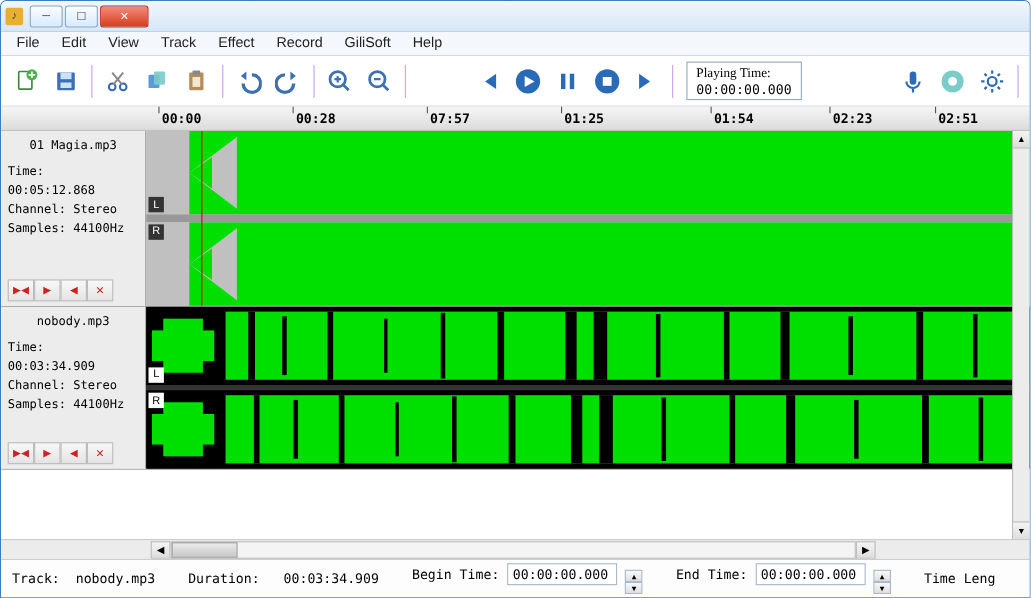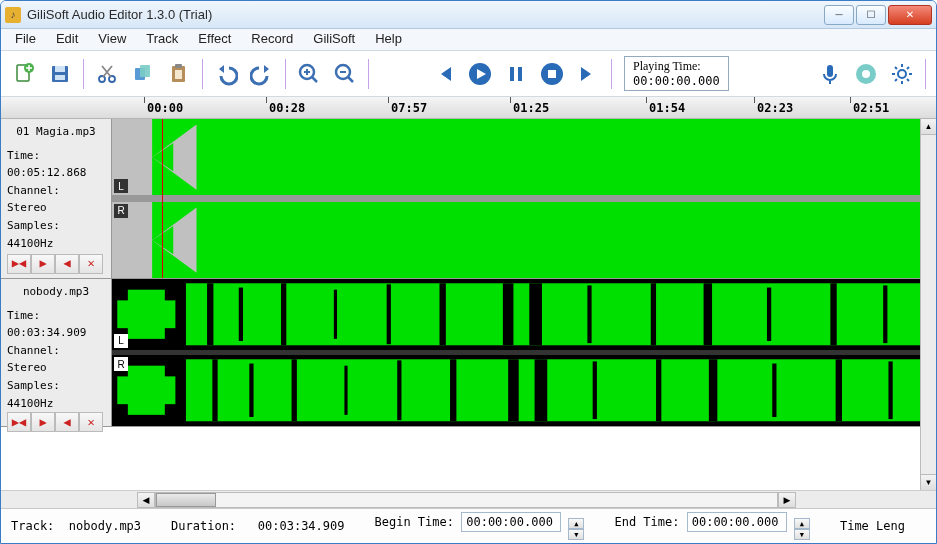--- a/index.html
+++ b/index.html
@@ -22,21 +22,21 @@
 .tb-sep { width: 1px; height: 30px; background: #c7a0e8; margin: 0 4px; }
 .playing-time { border: 1px solid #93a9bf; padding: 2px 8px; margin-left: 6px; font-family: monospace; font-size: 12px; }
 .playing-time div:first-child { font-weight: normal; font-family: "Segoe UI"; }
 
 .timeline-ruler { height: 22px; background: linear-gradient(#f5f5f5, #dcdcdc); border-bottom: 1px solid #b5b5b5; display: flex; align-items: center; position: relative; font-family: monospace; font-size: 12px; font-weight: bold; }
 .ruler-tick { position: absolute; top: 0; bottom: 0; display: flex; align-items: center; }
 .ruler-tick::before { content: ""; position: absolute; left: -3px; top: 0; width: 1px; height: 6px; background: #555; }
 
 .tracks { flex: 1; overflow: auto; background: #fff; display: flex; flex-direction: column; }
 .track { display: flex; border-bottom: 1px solid #999; position: relative; }
-.track-info { width: 111px; background: #ececec; border-right: 1px solid #999; padding: 4px 6px; font-family: monospace; font-size: 11px; line-height: 1.6; display: flex; flex-direction: column; }
+.track-info { width: 132px; background: #ececec; border-right: 1px solid #999; padding: 4px 6px; font-family: monospace; font-size: 11px; line-height: 1.6; display: flex; flex-direction: column; }
 .track-name { font-weight: normal; margin-bottom: 6px; }
 .track-info-spacer { flex: 1; }
 .track-ctrl { display: flex; gap: 0; }
 .tc-btn { width: 24px; height: 20px; border: 1px solid #bbb; background: linear-gradient(#f8f8f8,#e4e4e4); display: flex; align-items: center; justify-content: center; cursor: pointer; font-size: 12px; color: #cc2222; }
 .track-wave-area { flex: 1; position: relative; background: #c0c0c0; }
 .wave-ch { position: absolute; left: 0; right: 0; background: #c0c0c0; }
 .wave-ch.top { top: 0; height: 48%; }
 .wave-ch.bot { bottom: 0; height: 48%; }
 .wave-div { position: absolute; left: 0; right: 0; top: 48%; height: 4%; background: #999; }
 .ch-label { position: absolute; left: 2px; background: #333; color: #fff; width: 14px; height: 14px; font-size: 10px; display: flex; align-items: center; justify-content: center; z-index: 3; }
@@ -62,21 +62,20 @@
 
 svg.icon { width: 24px; height: 24px; }
 </style>
 </head>
 <body>
 
 <div class="window">
 
   <div class="titlebar">
     <div class="titlebar-icon">♪</div>
-    <div class="titlebar-text">GiliSoft Audio Editor 1.3.0 (Trial)</div>
     <div class="win-controls">
       <div class="win-btn">─</div>
       <div class="win-btn">☐</div>
       <div class="win-btn close">✕</div>
     </div>
   </div>
 
   <div class="menubar">
     <div class="menu-item">File</div>
     <div class="menu-item">Edit</div>

